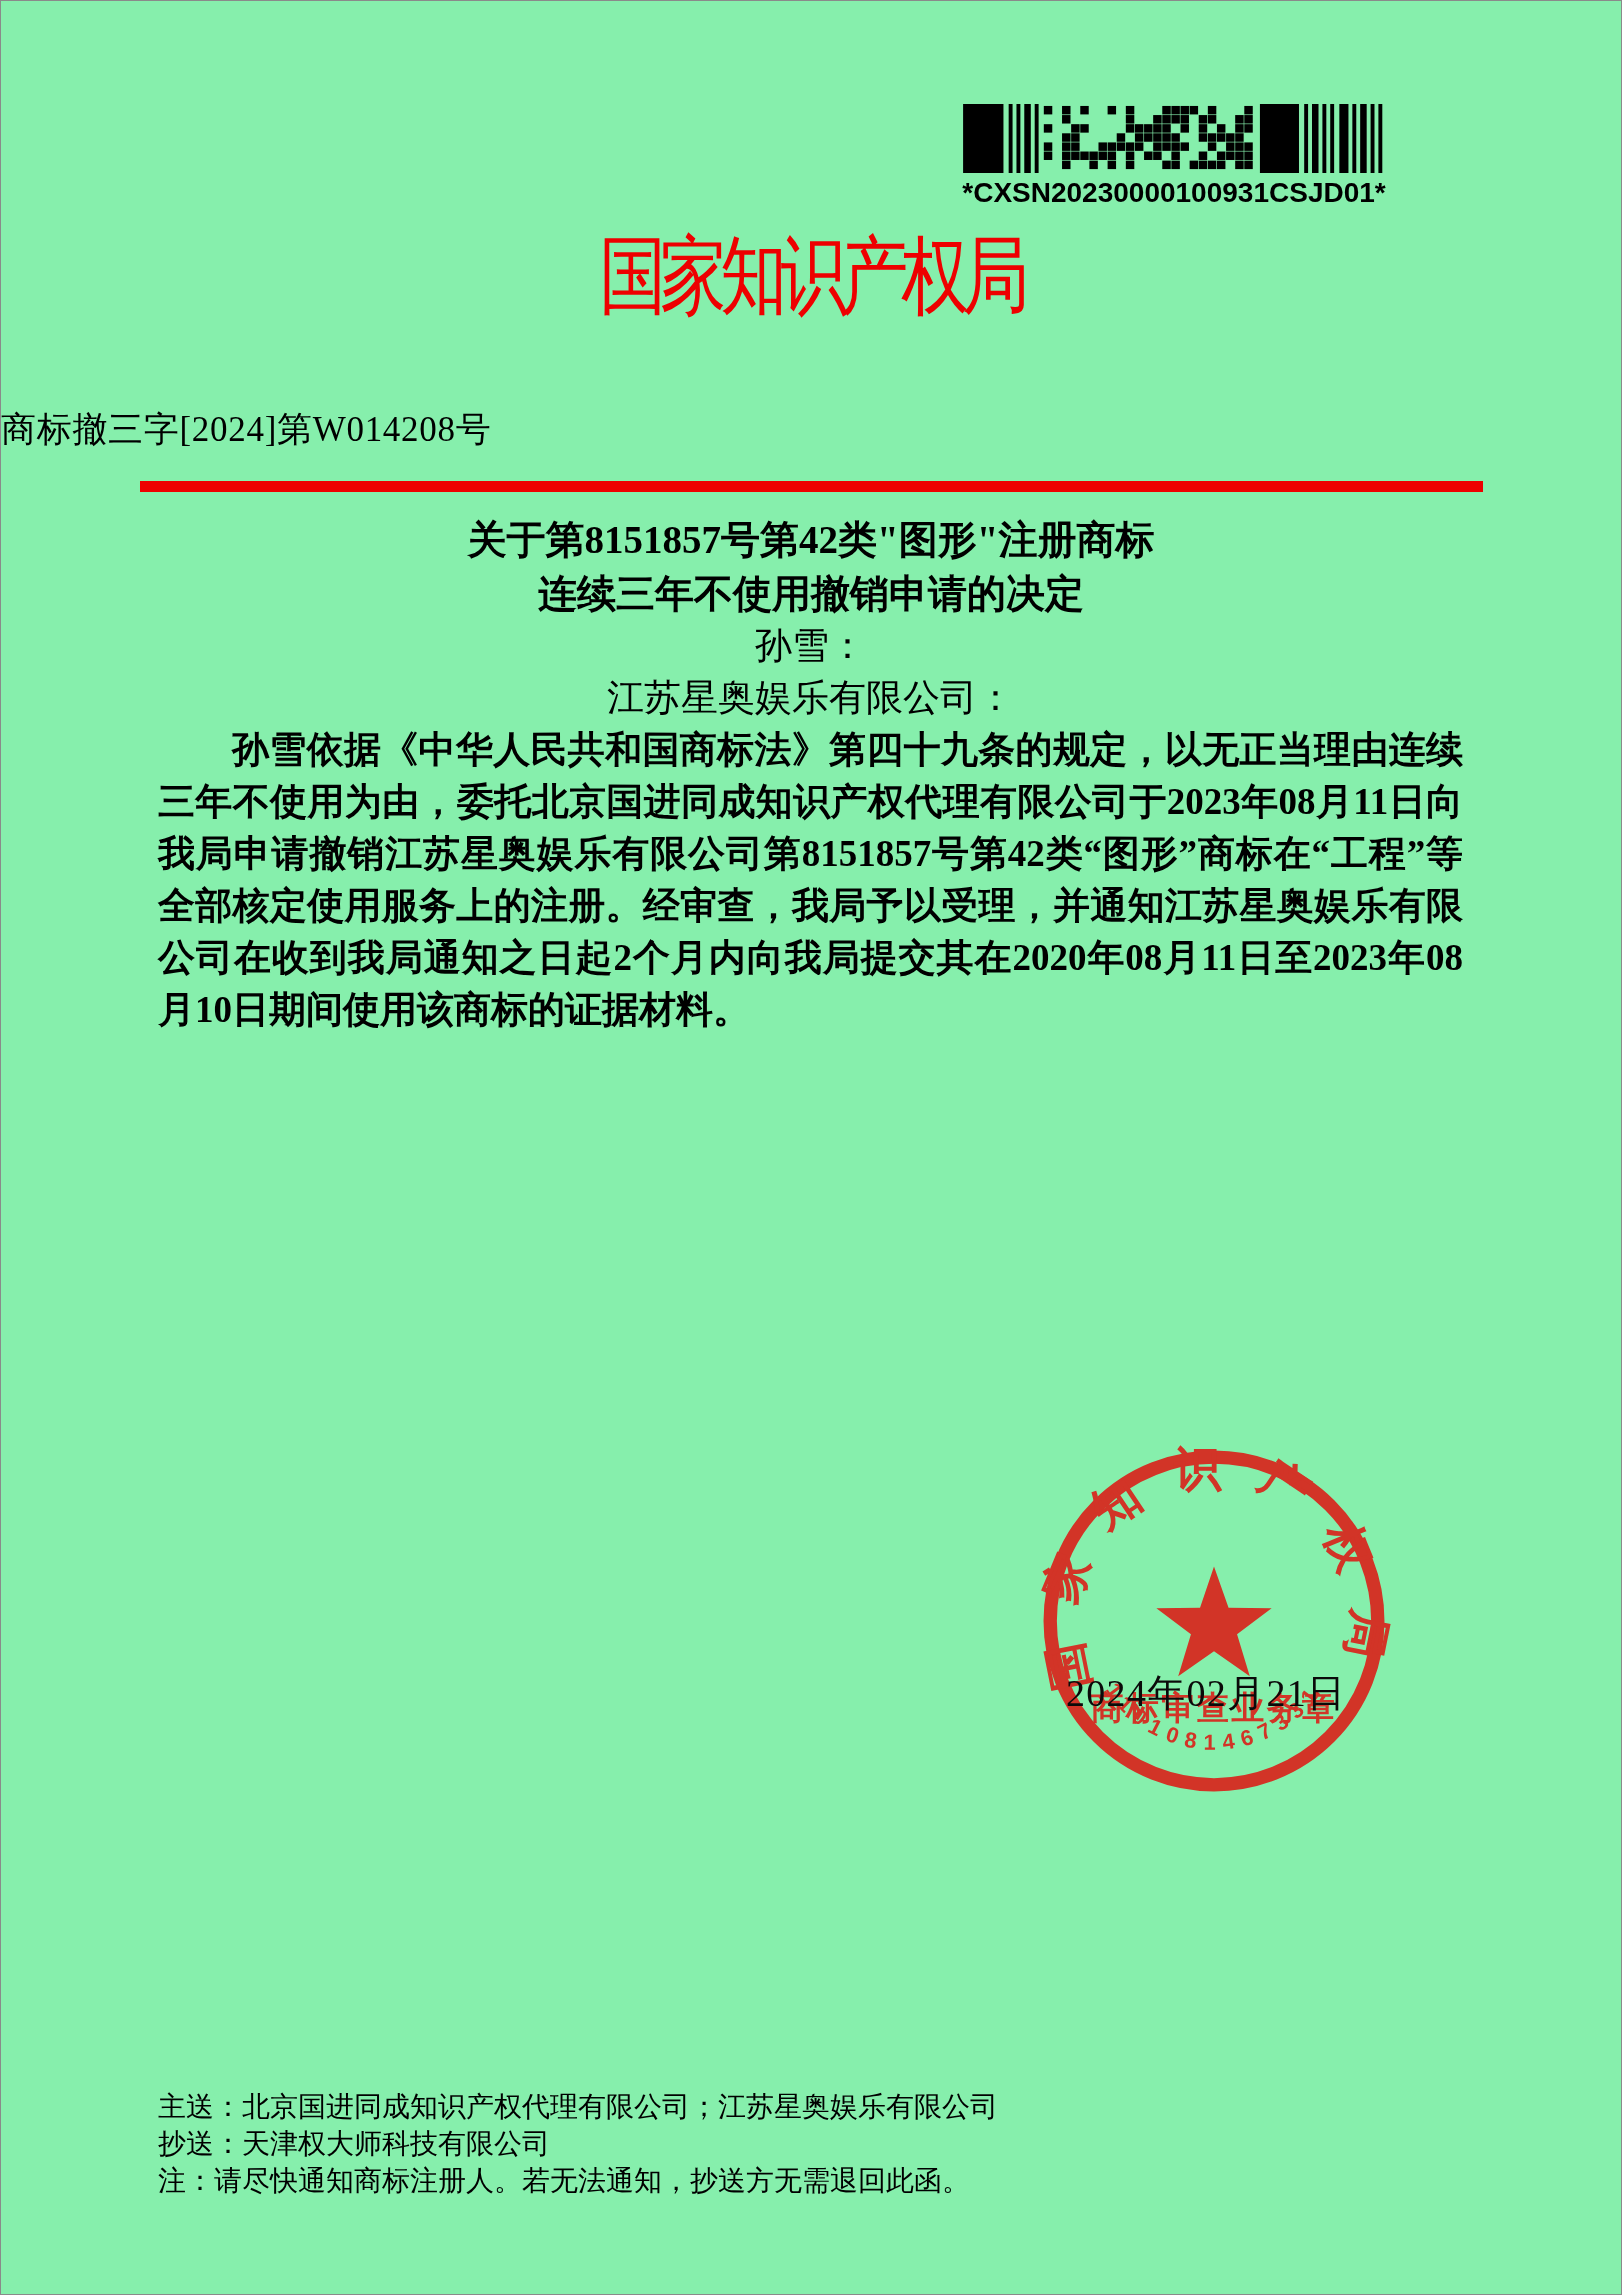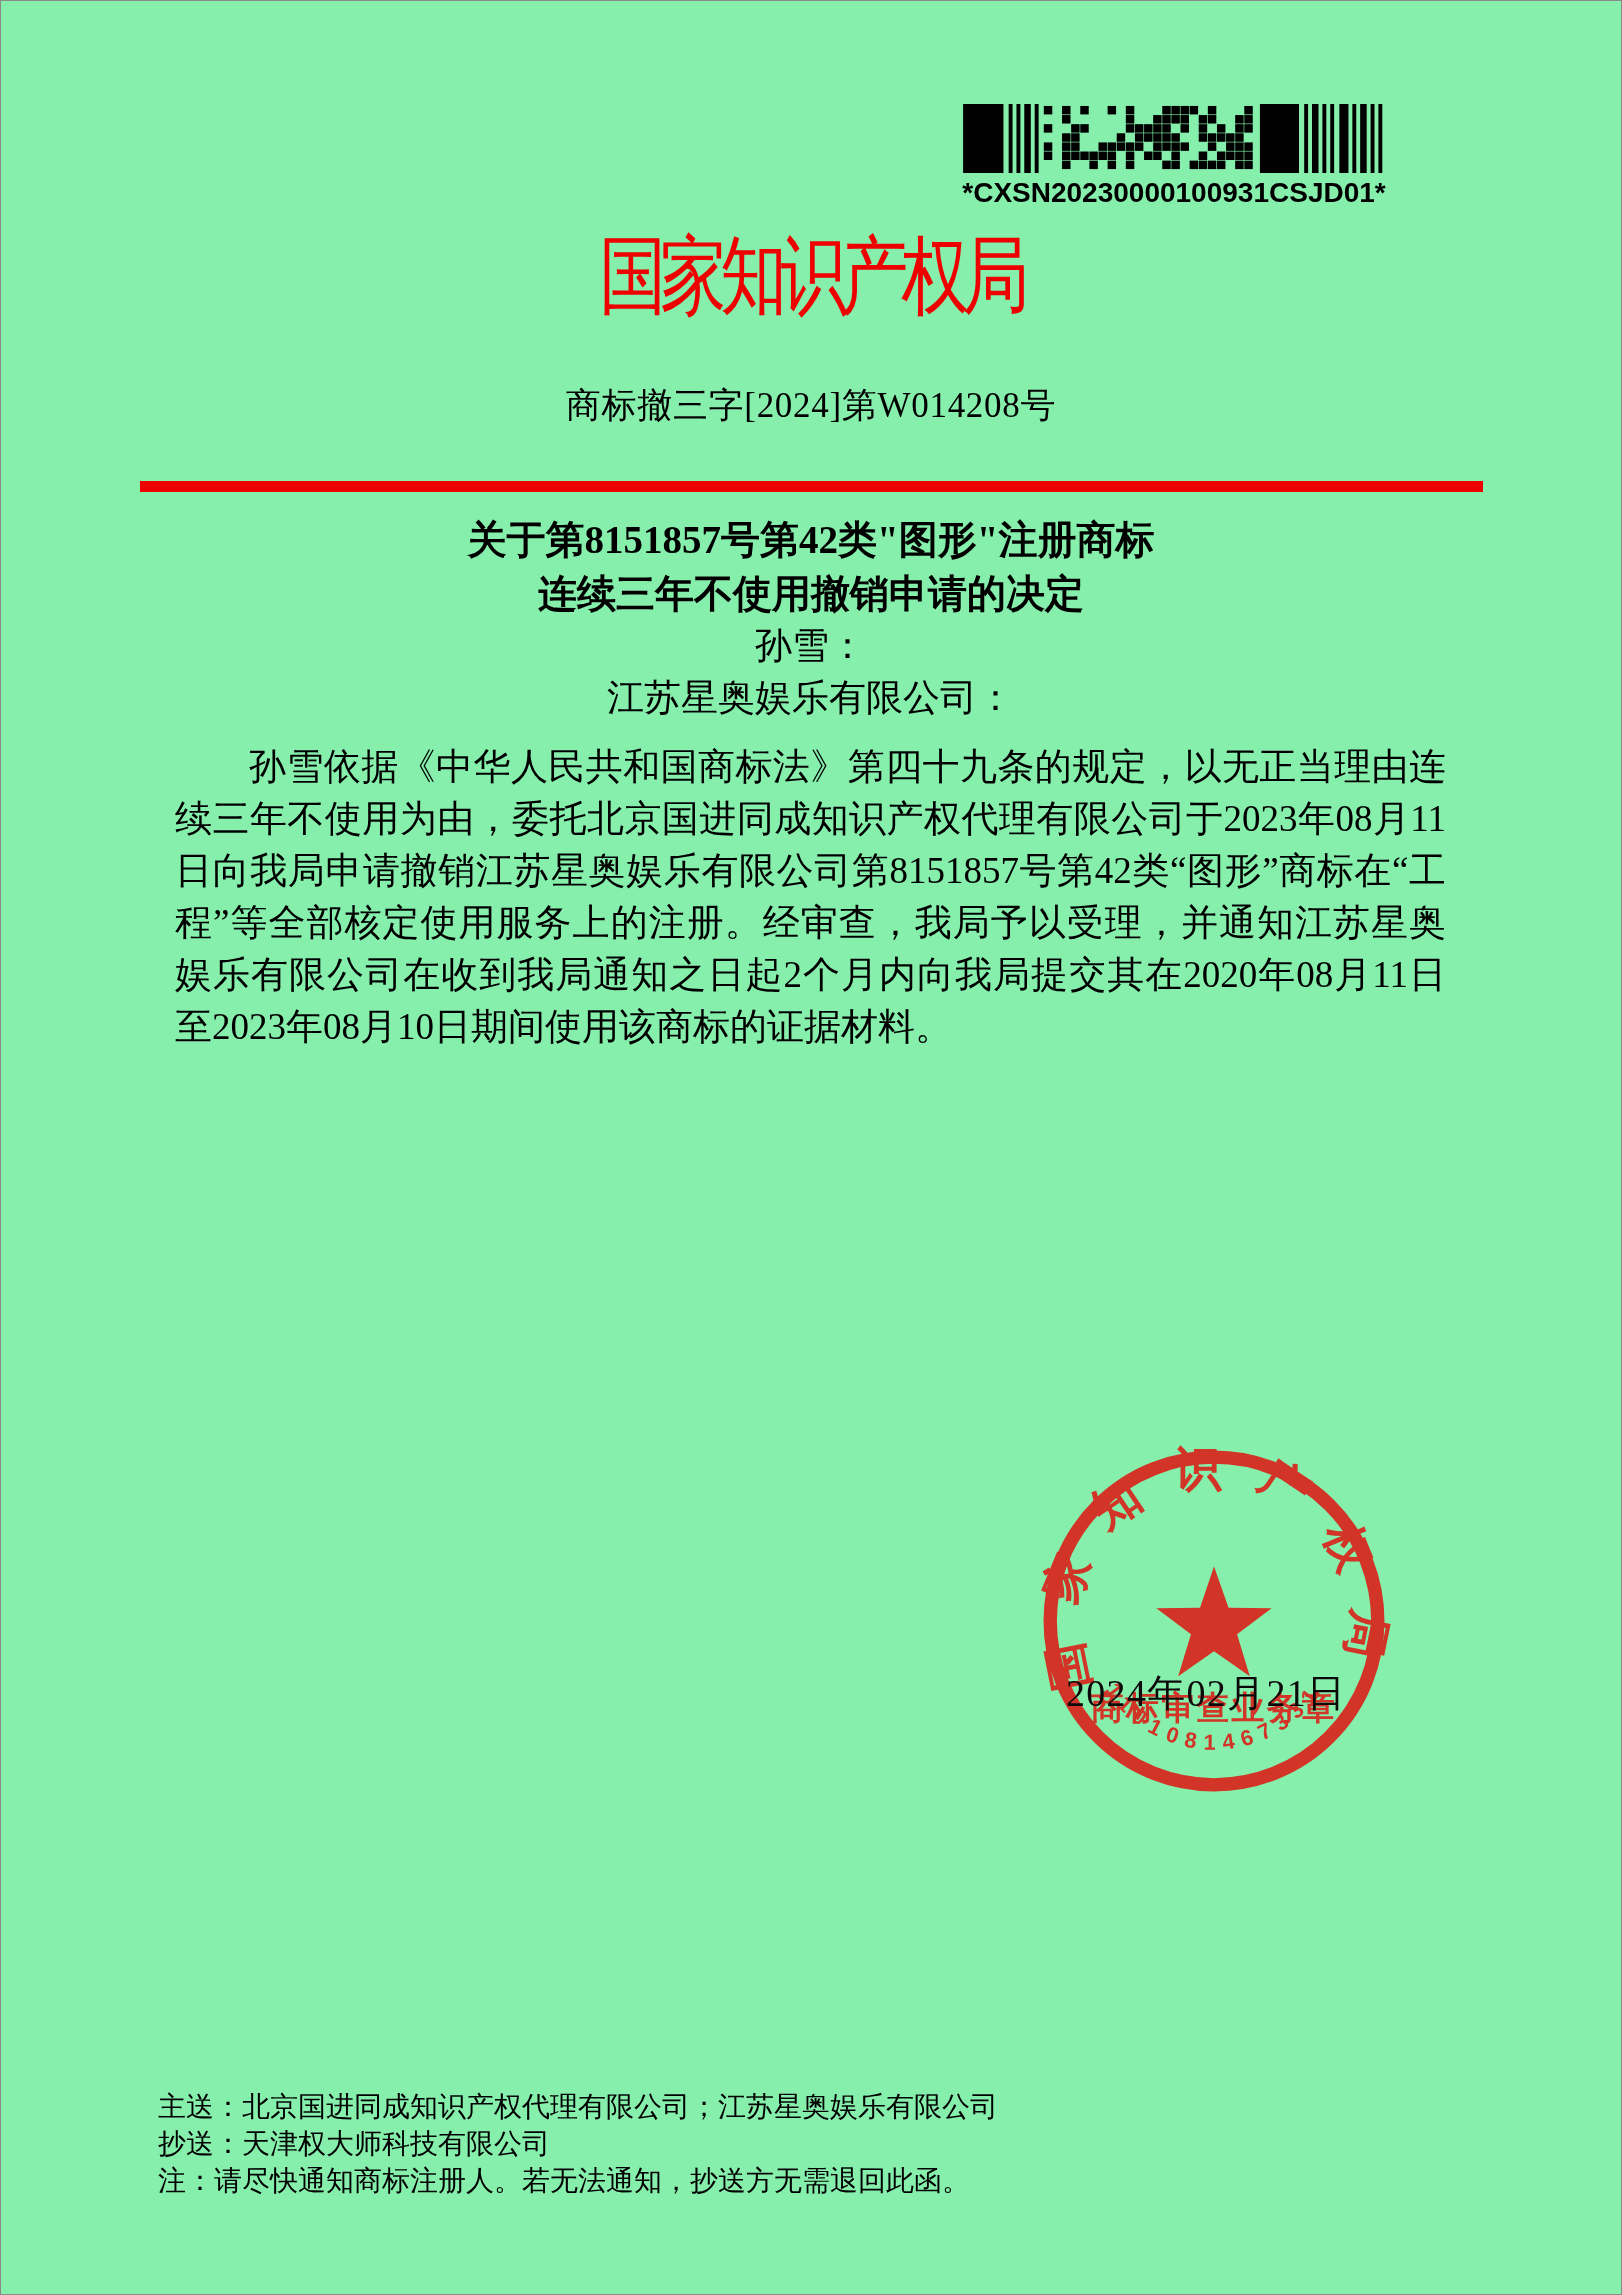--- a/index.html
+++ b/index.html
@@ -23,38 +23,38 @@
   }
   
   .agency-title{
     position:absolute;left:0;top:230px;width:100%;
     text-align:center;color:#ee0000;
     font-size:67px;font-weight:400;letter-spacing:-6.5px;
     transform:scaleY(1.28);transform-origin:center center;
     white-space:nowrap;
   }
   .doc-number{
-    position:absolute;left:0;top:381px;width:100%;
-    text-align:center;font-size:35px;letter-spacing:0.7px;white-space:nowrap;
+    position:absolute;left:0;top:405px;width:100%;
+    font-size:35px;letter-spacing:0.7px;white-space:nowrap;
   }
   .red-rule{
     position:absolute;left:139px;top:480px;width:1343px;height:11px;
     background:#ee0000;
   }
   .decision-heading{
     position:absolute;left:0;top:512px;width:100%;
     text-align:center;font-size:39px;font-weight:700;line-height:54px;
   }
   
   .doc-body{
     position:absolute;left:157px;top:619px;width:1305px;
     font-size:37px;line-height:52px;text-align:justify;
   }
   .doc-body .recipient{text-align:center;}
-  .doc-body p{margin:17px;text-indent:2em;}
+  .doc-body p{margin:0;text-indent:2em;font-weight:bold;}
   
   .seal-svg{position:absolute;left:1031px;top:1438px;width:364px;height:364px;opacity:.93;}
   .doc-date{
     position:absolute;left:1065px;top:1667px;
     font-size:38px;letter-spacing:1.3px;color:#0a0a0a;white-space:nowrap;z-index:5;
   }
   
   .footer{
     position:absolute;left:157px;top:2087px;width:1309px;
     font-size:28px;line-height:37px;

